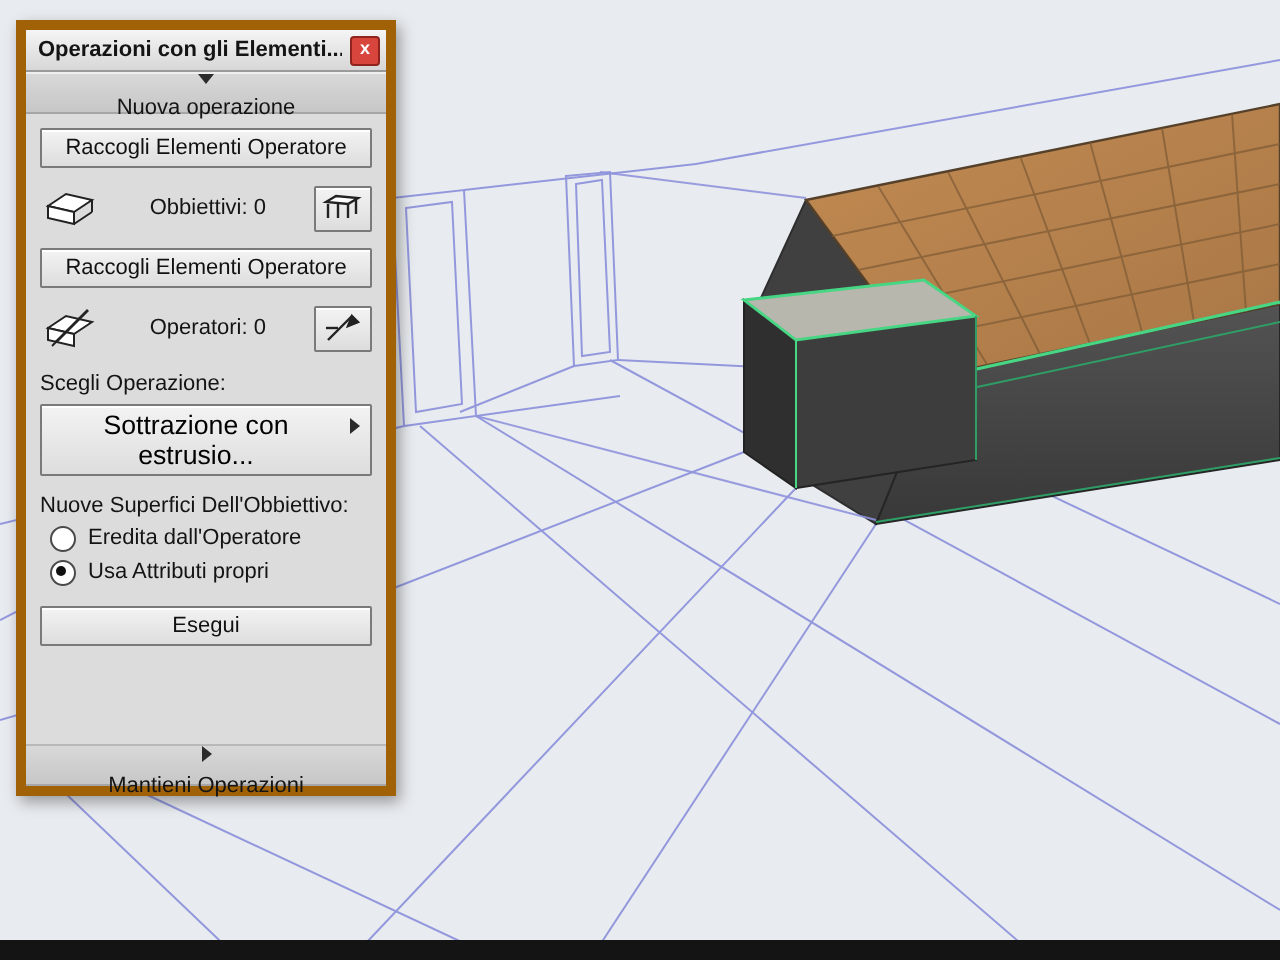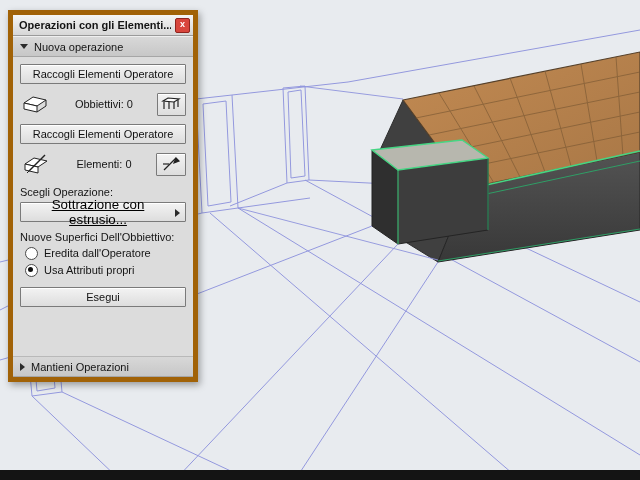--- a/index.html
+++ b/index.html
@@ -25,21 +25,21 @@
   }
   .titlebar .title{flex:1;font-weight:bold;white-space:nowrap;overflow:hidden;}
   .closebox{
     width:13px;height:13px;background:#d8453c;border:1px solid #8f241e;
     color:#fff;font-size:9px;line-height:11px;text-align:center;
     border-radius:2px;font-weight:bold;cursor:default;flex:0 0 auto;
   }
   .secbar{
     height:19px;display:flex;align-items:center;gap:6px;padding:0 7px;
     background:linear-gradient(#d8d8d8,#c7c7c7);
-    border-top:1px solid #efefef;border-bottom:1px solid #a6a6a6;
+    border-top:1px solid #efefef;border-bottom:1px solid #a6a6a6;flex-direction:column;
   }
   .tri-down{width:0;height:0;border-left:4px solid transparent;border-right:4px solid transparent;border-top:5px solid #2b2b2b;}
   .tri-right{width:0;height:0;border-top:4px solid transparent;border-bottom:4px solid transparent;border-left:5px solid #2b2b2b;}
   .pbody{padding:7px 7px 9px;}
   .btn{
     display:block;width:100%;height:20px;
     background:linear-gradient(#f3f3f3,#dddddd);
     border:1px solid #7a7a7a;border-radius:1px;
     box-shadow:inset 0 1px 0 #ffffff;
     font-family:inherit;font-size:11px;color:#111;
@@ -49,23 +49,23 @@
   .picto{width:32px;display:flex;justify-content:center;align-items:center;}
   .cnt{flex:1;text-align:center;}
   .iconbtn{
     width:30px;height:23px;display:flex;align-items:center;justify-content:center;
     background:linear-gradient(#f3f3f3,#dddddd);border:1px solid #7a7a7a;
     border-radius:1px;box-shadow:inset 0 1px 0 #ffffff;padding:0;cursor:default;
   }
   .lbl{margin:9px 0 4px;}
   .drop{
     position:relative;display:flex;align-items:center;justify-content:center;
-    width:100%;height:20px;background:linear-gradient(#f3f3f3,#dddddd);
+    width:100%;height:36px;background:linear-gradient(#f3f3f3,#dddddd);
     border:1px solid #7a7a7a;border-radius:1px;box-shadow:inset 0 1px 0 #fff;
-    padding:0 16px 0 6px;cursor:default;text-decoration:underline;
+    padding:0 16px 0 6px;cursor:default;
   }
   .drop .flyarrow{position:absolute;right:5px;top:6px;}
   .radio-row{display:flex;gap:6px;margin:4px 0 4px 5px;cursor:default;}
   .radio{width:11px;height:11px;border:1px solid #4a4a4a;border-radius:50%;background:#fff;position:relative;flex:0 0 auto;}
   .radio.checked::after{content:"";position:absolute;left:2px;top:2px;width:5px;height:5px;border-radius:50%;background:#101010;}
   .exec{margin-top:10px;}
   .mantieni{border-top:1px solid #b9b9b9;margin-top:40px;}
   .picto svg, .iconbtn svg{display:block;}
 </style>
 </head>
@@ -196,21 +196,21 @@
 
     <div class="row">
       <span class="picto">
         <svg width="26" height="20" viewBox="0 0 26 20" fill="none" stroke="#222" stroke-width="1">
           <polygon points="2,10 11,4 24,7 15,13" fill="#fff"></polygon>
           <polygon points="2,10 15,13 15,19 2,16" fill="#fff"></polygon>
           <line x1="6" y1="17" x2="22" y2="1" stroke-width="1.4"></line>
           <line x1="4" y1="19" x2="7" y2="16"></line>
         </svg>
       </span>
-      <span class="cnt"><span>Elementi:</span>&nbsp;<span>0</span></span>
+      <span class="cnt"><span>Operatori:</span>&nbsp;<span>0</span></span>
       <button class="iconbtn">
         <svg width="20" height="16" viewBox="0 0 20 16" fill="none" stroke="#222" stroke-width="1.2">
           <line x1="3" y1="14" x2="15" y2="2"></line>
           <polygon points="15,2 18,5 13,7" fill="#222"></polygon>
           <line x1="2" y1="8" x2="8" y2="8"></line>
         </svg>
       </button>
     </div>
 
     <div class="lbl">Scegli Operazione:</div>

